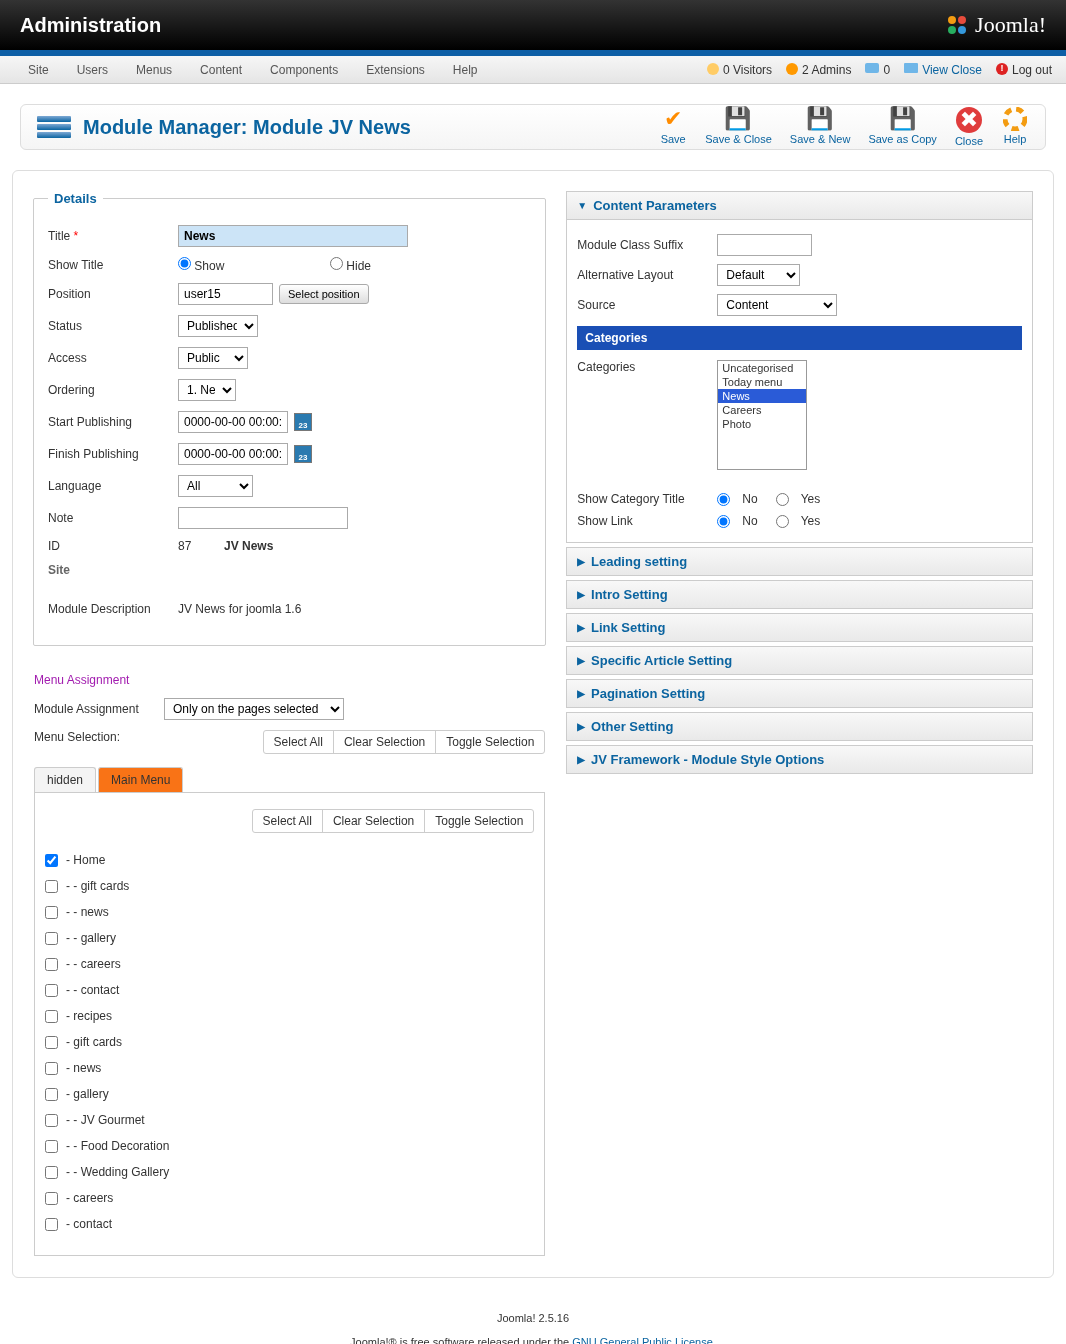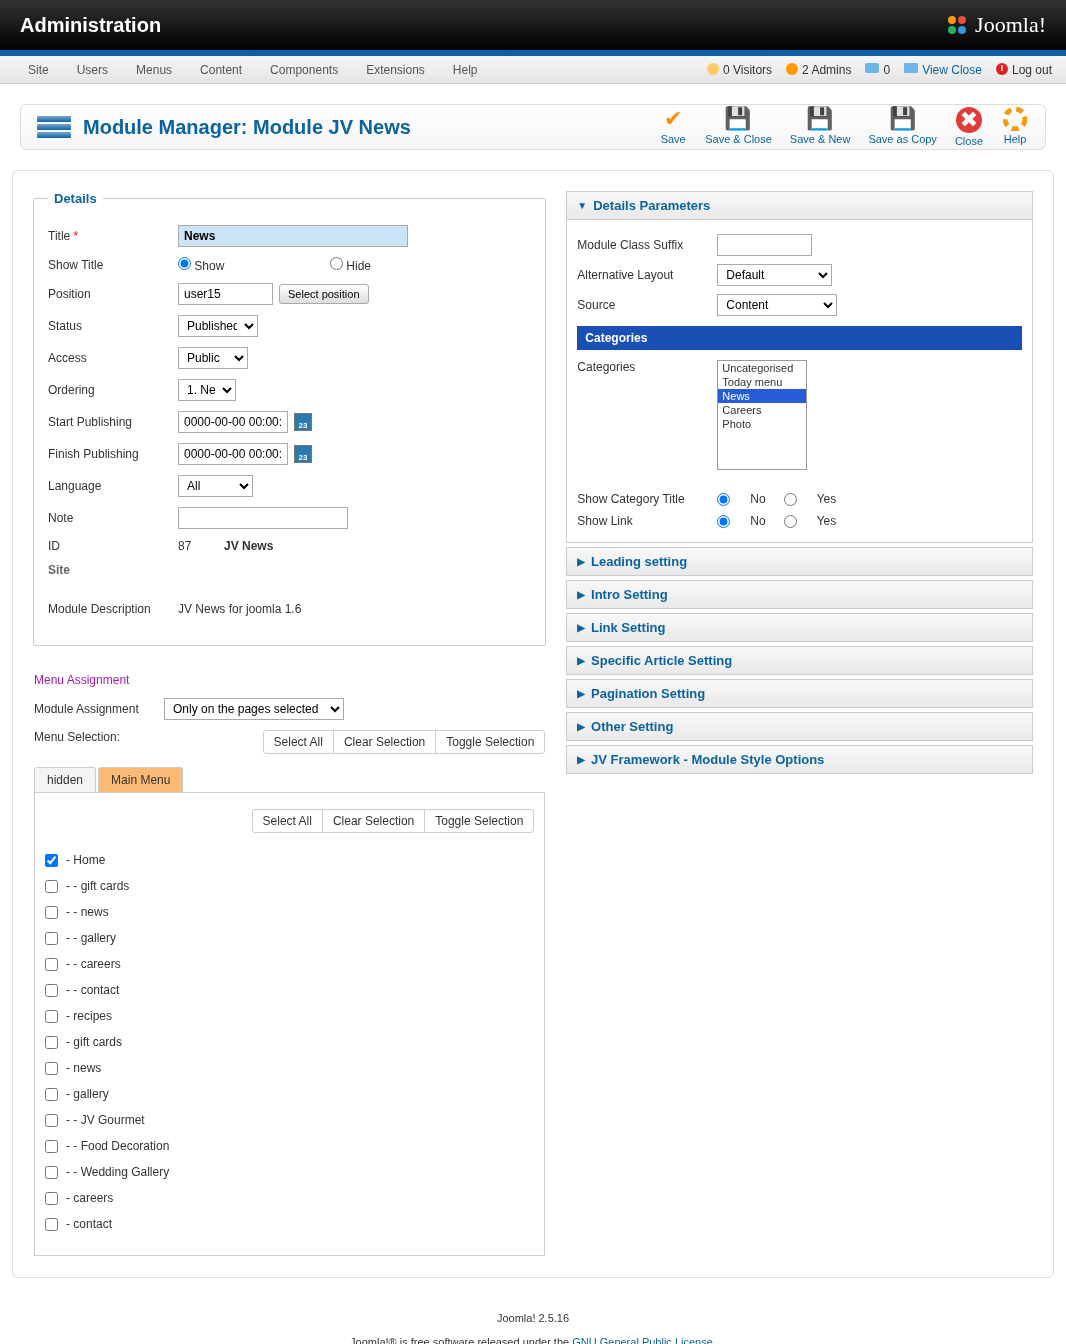--- a/index.html
+++ b/index.html
@@ -55,35 +55,35 @@
 
 .menu-heading { color: #a21caf; font-weight: normal; margin: 6px 0; }
 .menu-area { border: 1px solid #fff; }
 .btn-row { display: flex; justify-content: flex-end; margin: 6px 0; }
 .btn-row .seg { border: 1px solid #ccc; border-radius: 3px; display: flex; overflow: hidden; }
 .btn-row .seg a { padding: 4px 10px; border-left: 1px solid #ccc; cursor: pointer; color: #333; }
 .btn-row .seg a:first-child { border-left: none; }
 
 .tabs { display: flex; border-bottom: 1px solid #ccc; margin-top: 8px; }
 .tabs .tab { border: 1px solid #ccc; border-bottom: none; border-radius: 3px 3px 0 0; padding: 5px 12px; background: #f4f4f4; margin-right: 2px; cursor: pointer; font-size: 12px; }
-.tabs .tab.active { background: #fdba74; }
+.tabs .tab.active { background: #f97316; }
 .tab-content { border: 1px solid #ccc; border-top: none; padding: 10px; }
 .menu-list { padding: 8px 0; }
 .menu-item { display: flex; align-items: center; gap: 8px; padding: 6px 0; font-size: 12px; }
 .menu-item input[type=checkbox] { width: 13px; height: 13px; }
 
 
 .accordion { margin-bottom: 4px; }
 .acc-header { background: linear-gradient(#f8f8f8,#e9e9e9); border: 1px solid #ccc; padding: 6px 10px; cursor: pointer; color: #0b64a0; font-weight: bold; font-size: 13px; display: flex; align-items: center; gap: 6px; }
 .acc-header .arrow { font-size: 10px; color: #0b64a0; }
 .acc-body { border: 1px solid #ccc; border-top: none; padding: 10px; }
 .param-row { display: flex; align-items: center; padding: 4px 0; }
 .param-row label { width: 140px; font-size: 12px; }
 .param-row .pcontrols { flex: 1; display: flex; align-items: center; gap: 18px; }
-.param-row .pcontrols label.radio { display: flex; gap: 20px; align-items: center; font-size: 12px; width: auto; }
+.param-row .pcontrols label.radio { display: flex; gap: 12px; align-items: center; font-size: 12px; width: auto; }
 .section-hdr { background: #1a4fb5; color: #fff; padding: 5px 8px; font-weight: bold; font-size: 12px; margin: 6px 0; }
 .cat-list { border: 1px solid #999; width: 90px; height: 110px; overflow-y: scroll; font-size: 11px; }
 .cat-list div { padding: 1px 4px; cursor: pointer; }
 .cat-list div.sel { background: #2a5bd7; color: #fff; }
 
 
 .footer { text-align: center; padding: 14px 0; font-size: 11px; color: #333; }
 .footer a { color: #0b64a0; }
 
 .s-visitors { background:#ffcc66; border-radius:50%; width:12px; height:12px; }
@@ -386,34 +386,34 @@
       </div>
     </div>
 
   </div>
 
   <div class="col-right">
 
     <div class="accordion">
       <div class="acc-header">
           <span class="arrow">▼</span>
-          <span>Details Parameters</span>
+          <span>Content Parameters</span>
         </div>
       <div class="acc-body">
 
         <div class="param-row">
           <label>Module Class Suffix</label>
           <div class="pcontrols">
               <input type="text" style="width: 95px;" value="">
             </div>
         </div>
         <div class="param-row">
           <label>Alternative Layout</label>
           <div class="pcontrols">
-              <select style="width:115px"><option>Default</option></select>
+              <select style="width:83px"><option>Default</option></select>
             </div>
         </div>
         <div class="param-row">
           <label>Source</label>
           <div class="pcontrols">
               <select style="width:120px"><option>Content</option></select>
             </div>
         </div>
 
         <div class="section-hdr">Categories</div>

